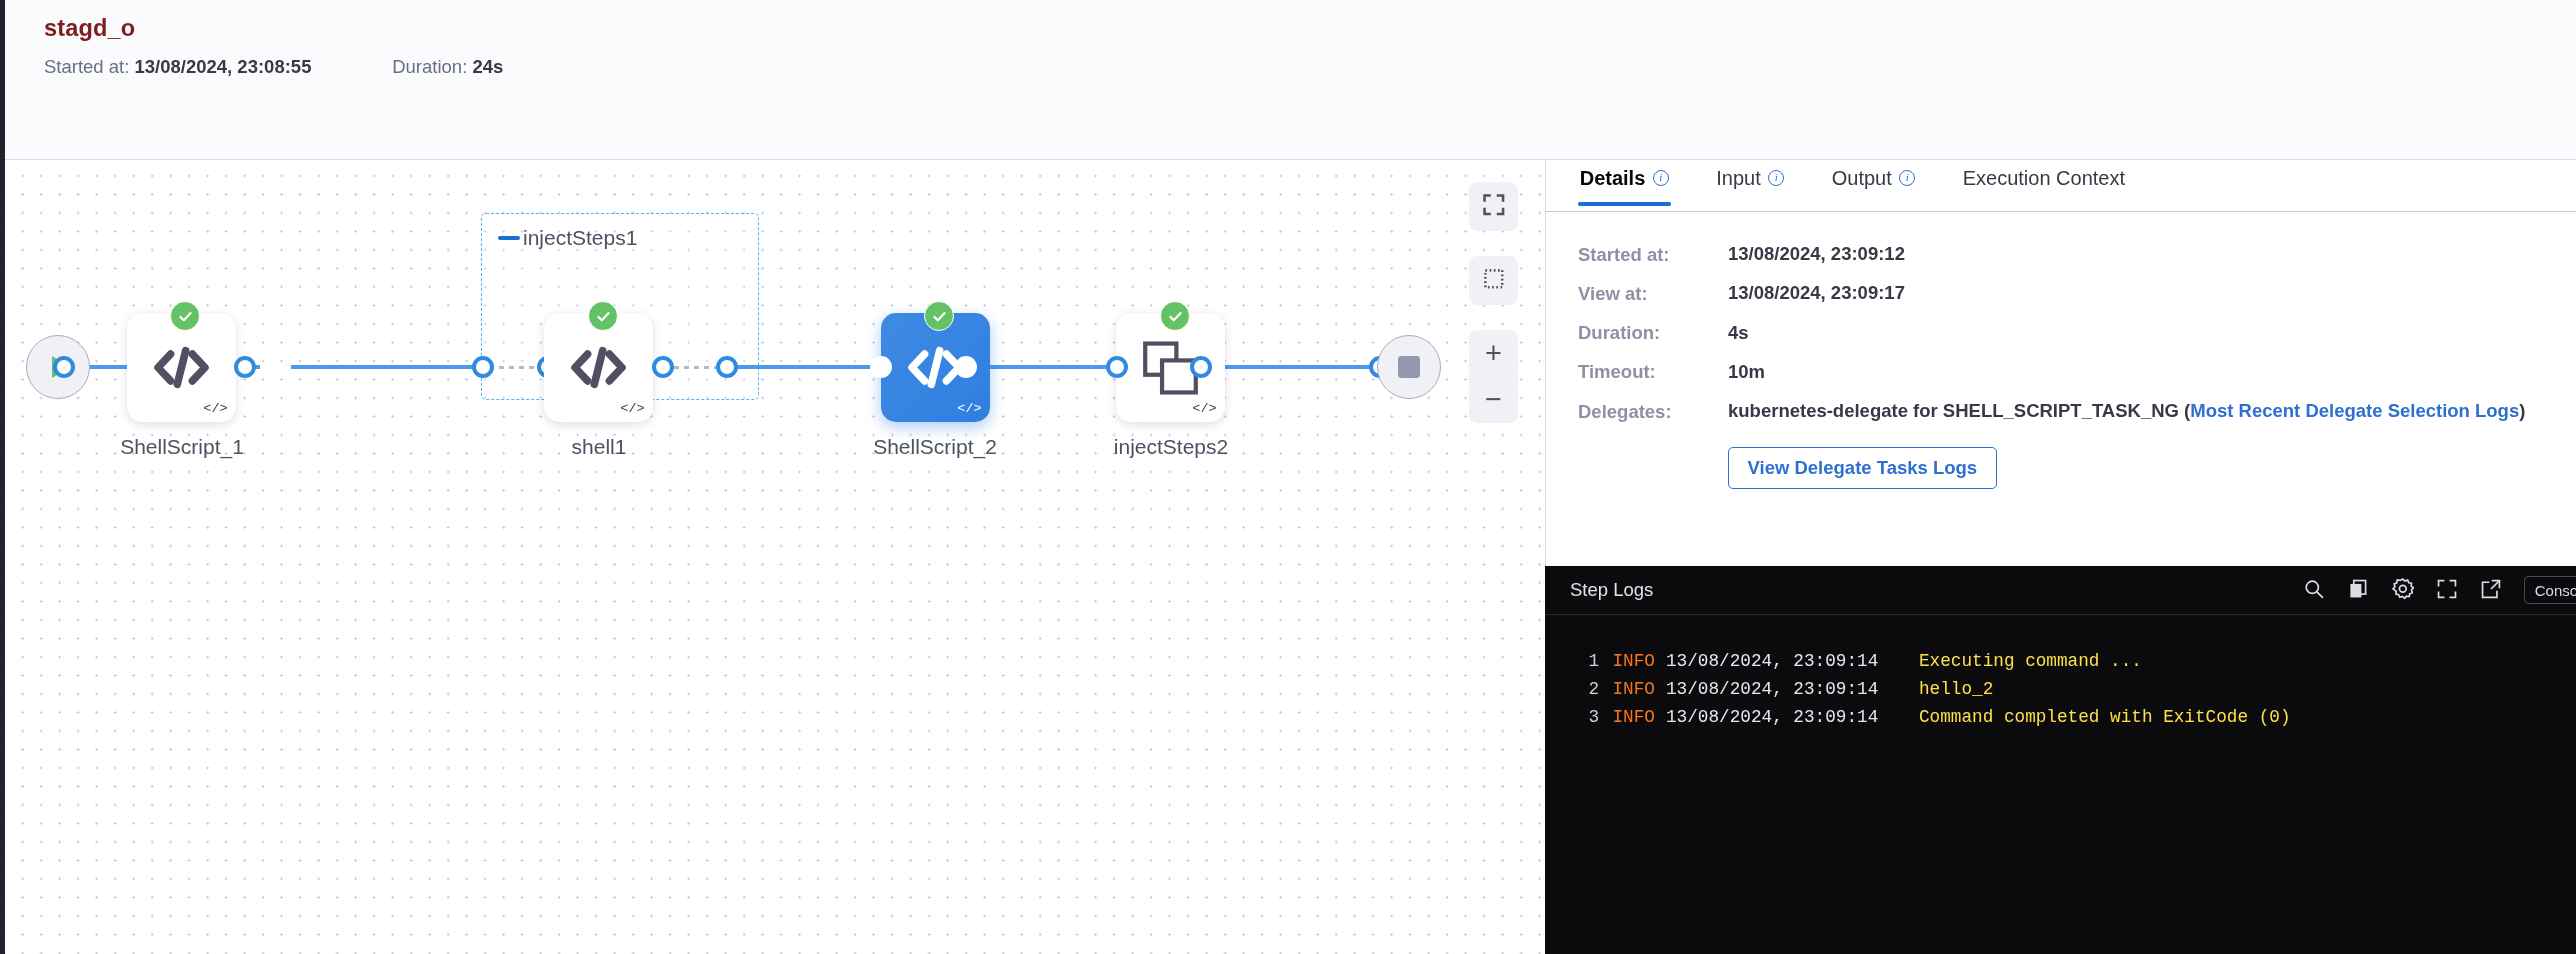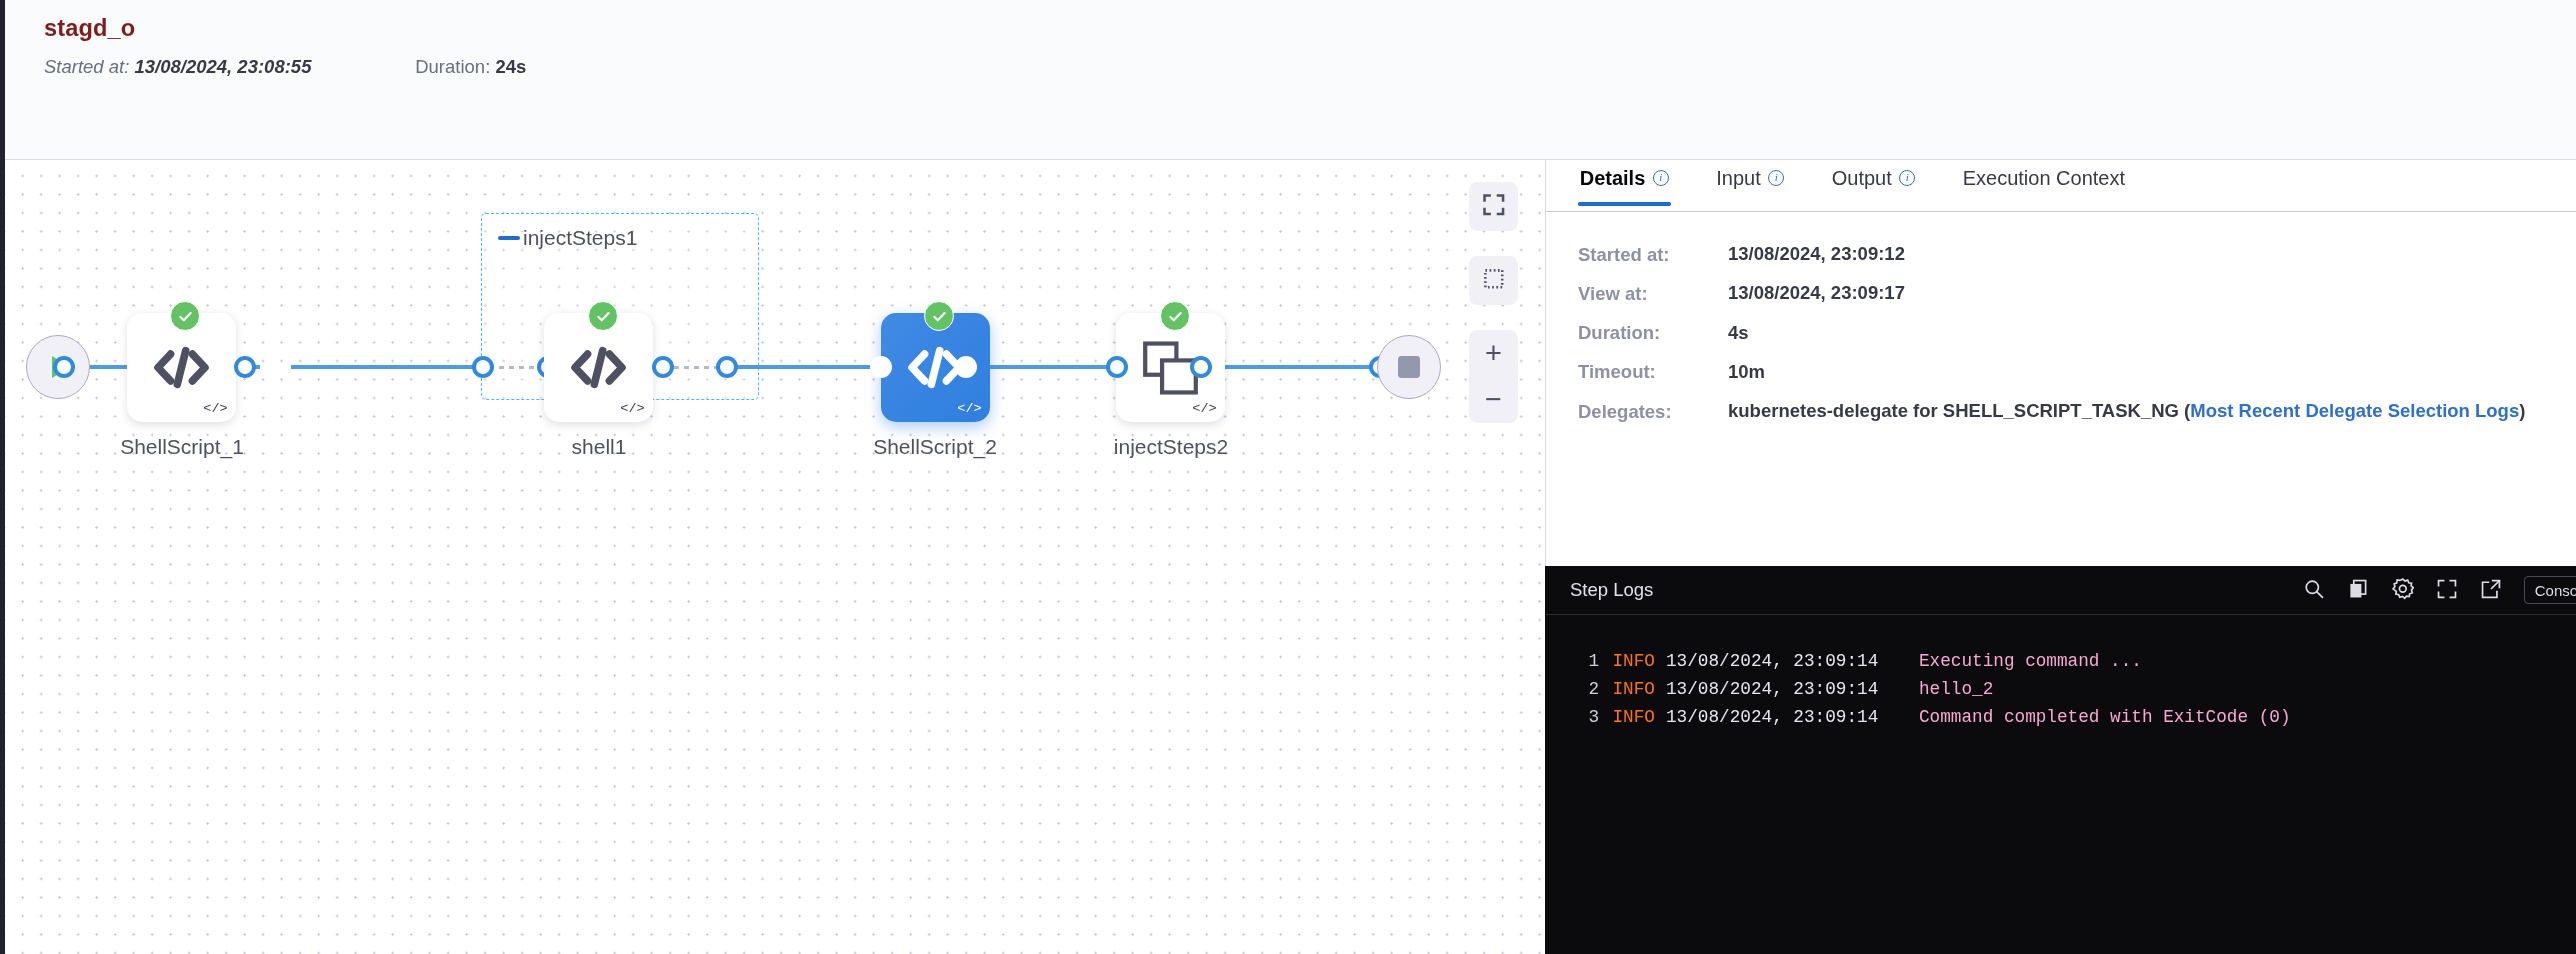--- a/index.html
+++ b/index.html
@@ -25,21 +25,21 @@
     border-bottom: 1.7px solid #d9dae5;
   }
   .header-title {
     position: absolute; left: 39px; top: 15px;
     font-size: 23.6px; font-weight: bold; color: #7f1d1d;
     letter-spacing: 0.1px;
   }
   .header-meta { position: absolute; left: 39px; top: 56px; }
   .meta-item { display: inline-block; font-size: 18.5px; color: #6b6d85; }
   .meta-item .mv { color: #383946; font-weight: bold; }
-  .meta-started { margin-right: 100px; font-style: italic; }
+  .meta-started { margin-right: 77px; }
 
   
   .graph {
     position: absolute; left: 5px; top: 160px;
     width: 1540px; height: 795px;
     background-color: #ffffff;
     background-image: radial-gradient(#c9cad6 1.2px, transparent 1.3px);
     background-size: 18.5px 18.5px;
     background-position: 8.4px 6.7px;
     overflow: hidden;
@@ -206,21 +206,21 @@
   }
   .log-body {
     padding: 32px 0 0 0;
     font-family: "Liberation Mono", monospace;
     font-size: 17.7px; color: #e6e6ee;
   }
   .log-line { display: flex; height: 28px; align-items: center; }
   .ln   { width: 54px; text-align: right; color: #cfcfd8; flex: none; }
   .lvl  { width: 67px; padding-left: 13.5px; color: #f97316; flex: none; }
   .lts  { width: 253px; color: #e6e6ee; flex: none; }
-  .lmsg { color: #f9a8d4; }
+  .lmsg { color: #fde047; }
 
   .scroll-gutter {
     position: absolute; left: 2509px; top: 566px; width: 67px; height: 389px;
     background: #ffffff;
   }
 </style>
 </head>
 <body>
 
 <div id="root">
@@ -412,20 +412,21 @@
         <div class="dval">4s</div>
       </div>
       <div class="drow">
         <div class="dkey">Timeout:</div>
         <div class="dval">10m</div>
       </div>
       <div class="drow">
         <div class="dkey">Delegates:</div>
         <div class="dval"><span>kubernetes-delegate for SHELL_SCRIPT_TASK_NG (</span><span class="link">Most Recent Delegate Selection Logs</span><span>)</span></div>
       </div>
+      <div class="btn-outline">View Delegate Tasks Logs</div>
     </div>
   </div>
 
   <div class="scroll-gutter"></div>
   <div class="logs">
     <div class="log-head">
       <div class="log-title">Step Logs</div>
       <div class="log-tools">
         <span>
           <svg width="22" height="22" viewBox="0 0 26 26">

